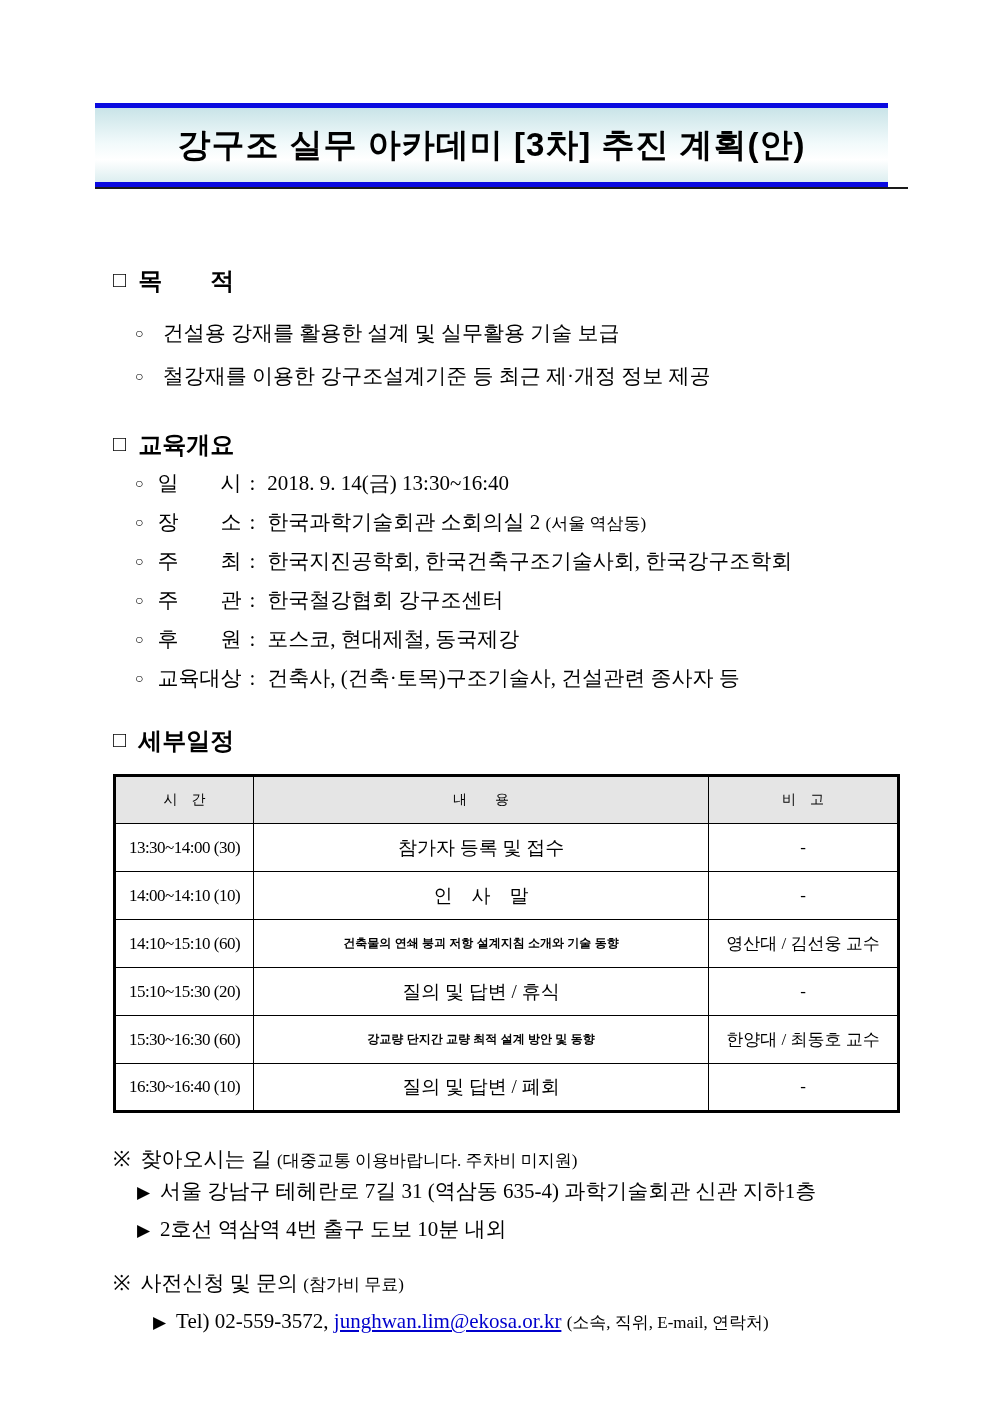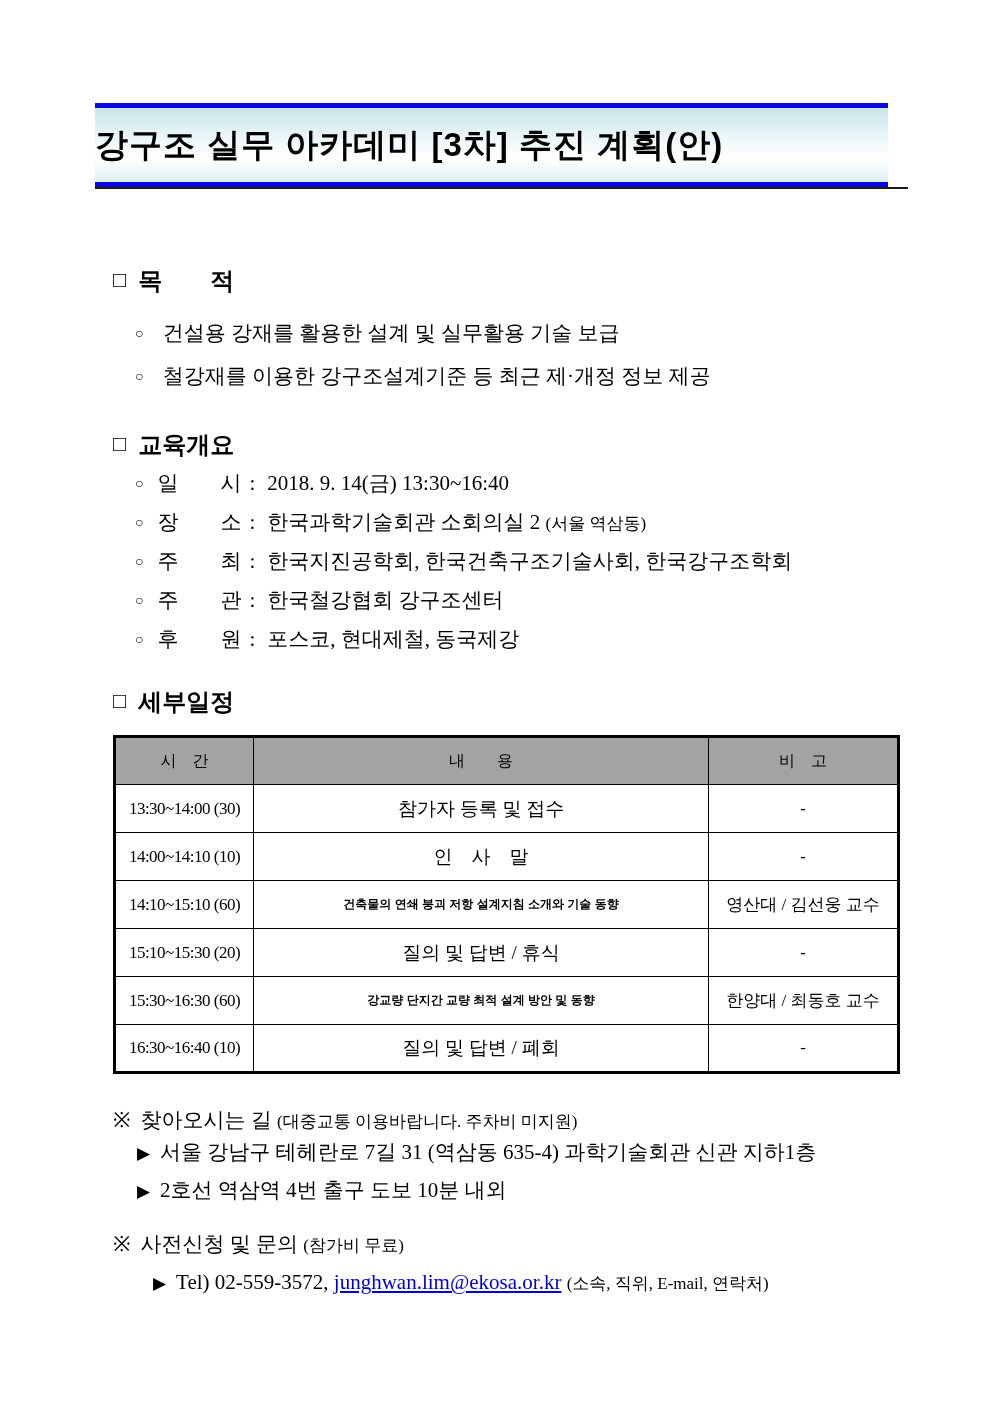--- a/index.html
+++ b/index.html
@@ -16,20 +16,21 @@
   
   .banner {
     margin: 103px 0 0 95px;
     width: 793px;
     height: 84px;
     border-top: 5px solid #0a0ae0;
     border-bottom: 5px solid #0a0ae0;
     background: linear-gradient(180deg, #c9e4e8 0%, #f2fafb 48%, #ffffff 70%, #dceef0 100%);
     display: flex;
     align-items: center;
+    justify-content: center;
   }
   .banner-title {
     font-family: "Liberation Sans", "DejaVu Sans", sans-serif;
     font-weight: bold;
     font-size: 33px;
     letter-spacing: 1px;
   }
   .banner-rule {
     margin-left: 95px;
     width: 813px;
@@ -84,23 +85,23 @@
   table.schedule col.c-remark { width: 190px; }
   table.schedule th, table.schedule td {
     border: 1px solid #000;
     text-align: center;
     vertical-align: middle;
     height: 48px;
     overflow: hidden;
     white-space: nowrap;
   }
   table.schedule th {
-    background: #a3a3a3;
+    background: #e5e5e5;
     font-weight: normal;
-    font-size: 16px;
+    font-size: 14px;
   }
   td.t-time { font-size: 17px; letter-spacing: -0.5px; }
   td.t-content { font-size: 19px; }
   td.t-content.bold {
     font-family: "Liberation Sans", "DejaVu Sans", sans-serif;
     font-weight: bold;
     font-size: 12px;
   }
   td.t-remark { font-size: 17px; }
 
@@ -161,20 +162,23 @@
       </div>
       <div class="b-line">
         <span class="circ">○</span><span class="ov-label">주　　최</span><span class="ov-colon">:</span><span>한국지진공학회, 한국건축구조기술사회, 한국강구조학회</span>
       </div>
       <div class="b-line">
         <span class="circ">○</span><span class="ov-label">주　　관</span><span class="ov-colon">:</span><span>한국철강협회 강구조센터</span>
       </div>
       <div class="b-line">
         <span class="circ">○</span><span class="ov-label">후　　원</span><span class="ov-colon">:</span><span>포스코, 현대제철, 동국제강</span>
       </div>
+      <div class="b-line">
+        <span class="circ">○</span><span class="ov-label">교육대상</span><span class="ov-colon">:</span><span>건축사, (건축·토목)구조기술사, 건설관련 종사자 등</span>
+      </div>
     </div>
   </div>
 
   <div class="schedule-block">
     <div class="sec-head">
       <span class="sq">□</span>
       <span>세부일정</span>
     </div>
     <table class="schedule">
       <colgroup>

